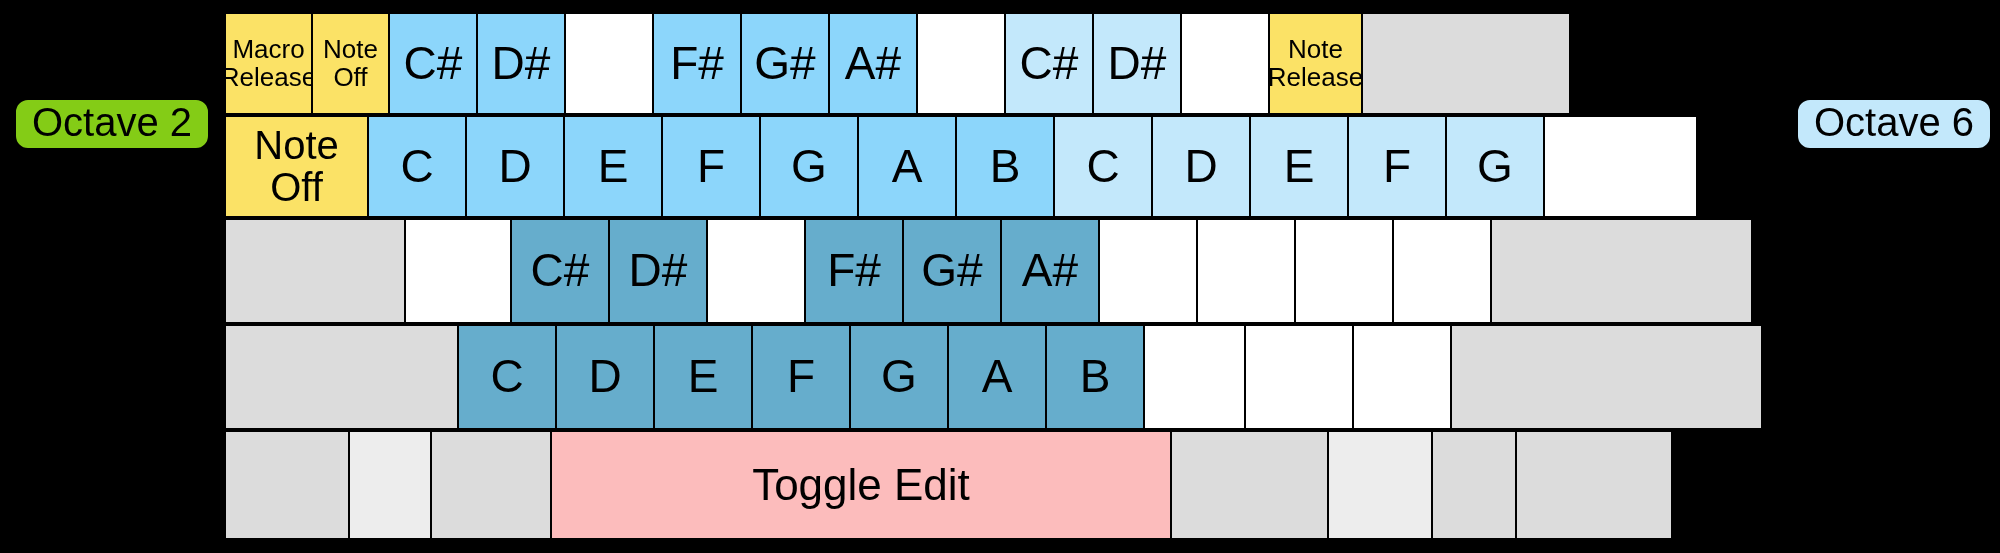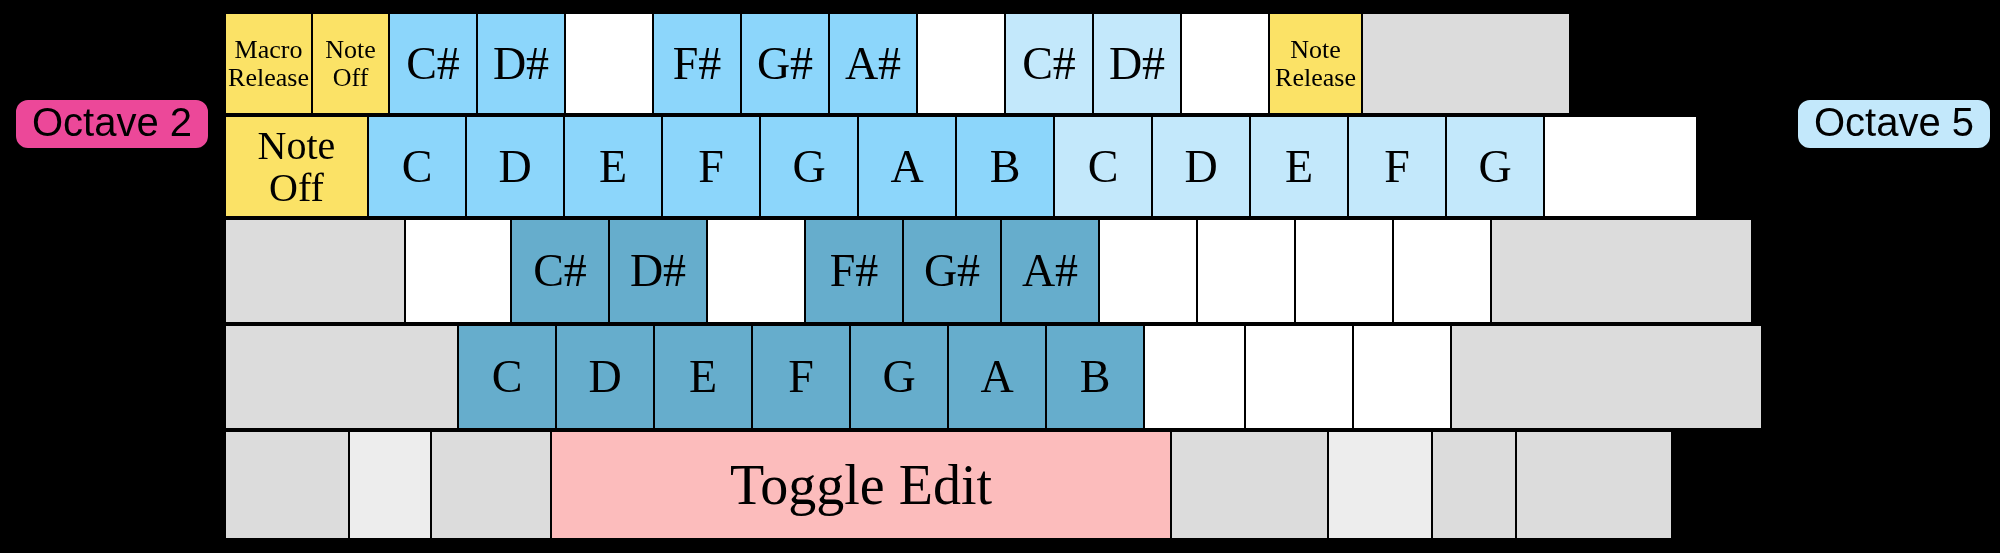--- a/index.html
+++ b/index.html
@@ -1,21 +1,21 @@
 <!DOCTYPE html>
 <html><head>
 <meta charset="utf-8">
 <style>
   html,body{margin:0;padding:0;background:#000;}
   body{width:2000px;height:553px;overflow:hidden;font-family:"Liberation Sans","DejaVu Sans",sans-serif;}
   #stage{position:relative;width:2000px;height:553px;background:#000;}
 
   .kb{position:absolute;left:224px;top:12px;width:1553px;height:528px;}
 
-  .krow{position:absolute;left:0;display:flex;align-items:stretch;font-family:Liberation Serif, serif;}
+  .krow{position:absolute;left:0;display:flex;align-items:stretch;}
   .krow.r1{top:0px;left:0px;height:103px;}
   .krow.r2{top:103px;left:0px;height:103px;}
   .krow.r3{top:206px;left:0px;height:106px;}
   .krow.r4{top:312px;left:0px;height:106px;}
   .krow.r5{top:418px;left:0px;height:110px;}
 
   .key{
     box-sizing:border-box;
     border:2px solid #000;
     margin-right:-2px;
@@ -31,36 +31,36 @@
   .key.grey2{background:#ededed;}
   .key.yellow{background:#fbe266;}
   .key.oct2{background:#8cd6fb;}
   .key.oct3{background:#c3e8fb;}
   .key.oct1{background:#66adcc;}
   .key.pink{background:#fcbcbc;}
 
   .lbl-note{font-size:46px;}
   .lbl-small{font-size:26px;}
   .lbl-med{font-size:40px;}
-  .lbl-toggle{font-size:56px;}
+  .lbl-toggle{font-size:44px;}
 
   .stack{display:flex;flex-direction:column;align-items:center;justify-content:center;}
 
   .octtag{
     position:absolute;
     display:flex;align-items:center;justify-content:center;
     border-radius:14px;
     border:2px solid #000;
     font-size:40px;
     color:#000;
     padding:2px 16px 6px 16px;
     box-sizing:border-box;
     white-space:nowrap;
   }
-  #oct2tag{left:14px;top:98px;height:52px;background:#ec4899;}
+  #oct2tag{left:14px;top:98px;height:52px;background:#84cc16;}
   #oct1tag{left:14px;top:305px;height:52px;background:#66adcc;}
   #oct3tag{left:1796px;top:98px;height:52px;background:#c3e8fb;}
 </style>
 </head>
 <body>
 
 <div id="stage">
 
   <div class="kb" id="keyboard">
       <div class="krow r1">
@@ -209,16 +209,16 @@
         <div class="key grey2 stack lbl-note" style="width: 106px;"></div>
         <div class="key grey stack lbl-note" style="width: 86px;"></div>
         <div class="key grey stack lbl-note" style="width: 158px;"></div>
       </div>
     </div>
 
   <div class="octtag" id="oct2tag">
     <span>Octave 2</span>
   </div>
   <div class="octtag" id="oct3tag">
-    <span>Octave 5</span>
+    <span>Octave 6</span>
   </div>
 
 </div>
 
 </body></html>

